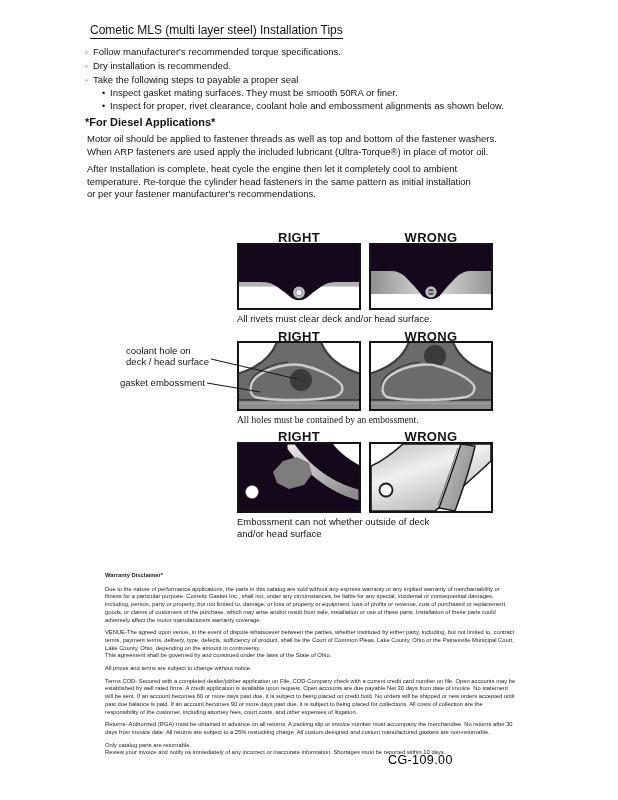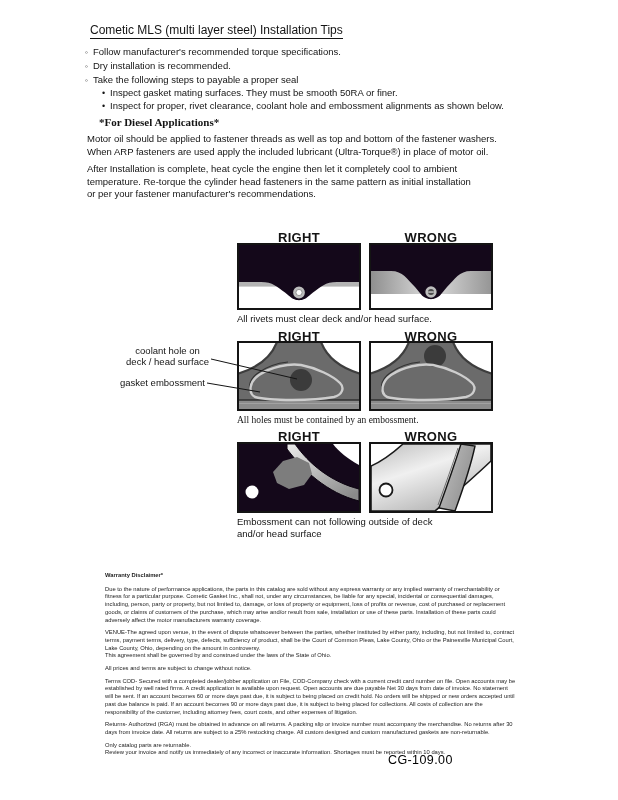--- a/index.html
+++ b/index.html
@@ -10,34 +10,34 @@
   
   .content-top { position:absolute; left:85px; top:20px; width:470px; }
   .title { font-size:12px; font-weight:normal; letter-spacing:0; display:inline-block; border-bottom:1.6px solid #141414; padding-bottom:1px; margin-left:5px; margin-bottom:6px; }
   .bullet { font-size:9.5px; line-height:13px; display:flex; align-items:baseline; }
   .bullet .mark { width:8px; font-size:8px; flex:0 0 8px; }
   .subbullet { font-size:9.5px; line-height:12.5px; display:flex; align-items:baseline; margin-left:17px; }
   .subbullet .mark { width:8px; font-size:9px; flex:0 0 8px; }
 
   
   .diesel { position:absolute; left:85px; top:116px; width:480px; }
-  .diesel h2 { font-size:11px; font-weight:bold; margin-left:14px;font-family:Liberation Serif, serif; }
+  .diesel h2 { font-size:11px; font-weight:bold; margin-left:0; }
   .diesel p { font-size:9.5px; line-height:12.5px; margin-top:5px; margin-left:2px; white-space:pre-line; }
   .diesel p.note { margin-top:9px; }
 
   
   .diagrams { position:absolute; left:0; top:228px; width:618px; height:335px; }
   .dg-row { position:absolute; left:237px; }
   .hdr-row { display:flex; gap:8px; width:256px; }
   .hdr { width:124px; text-align:center; font-size:13px; font-weight:bold; letter-spacing:0.3px; }
   .panel-row { display:flex; gap:8px; }
   .panel { border:2px solid #141414; background:#fff; font-size:0; line-height:0; }
   .caption { font-size:9.5px; line-height:11.5px; white-space:pre-line; }
 
-  .ann { position:absolute; font-size:9.5px; line-height:11px; text-align:center; white-space:pre-line; }
+  .ann { position:absolute; font-size:9.5px; line-height:11px; text-align:left; white-space:pre-line; }
   .ann1 { right:409px; top:117px; }
   .ann2 { right:413px; top:149px; }
   .leader-svg { position:absolute; inset:0; pointer-events:none; }
 
   
   .fineprint { position:absolute; left:105px; top:572px; width:412px; font-size:5.8px; line-height:7.7px; color:#1c1c1c; }
   .fineprint .fp-head { font-weight:bold; margin-bottom:6px; }
   .fineprint p { margin-bottom:5px; white-space:pre-line; }
 
   .doc-code { position:absolute; left:388px; top:753px; font-size:12.5px; letter-spacing:0.4px; color:#000000; }
@@ -192,21 +192,21 @@
             </linearGradient>
           </defs>
           <rect width="120" height="67" fill="#ffffff"></rect>
           <path d="M32,0 H120 V17 C100,36 80,53 64,67 H0 V22 C12,17 22,9 32,0 Z" fill="url(#g3w)" stroke="#1a1a1a" stroke-width="1.6"></path>
           <path d="M90,0 C84,19 76,42 68,64 L84,67 C92,45 100,21 104,2 Z" fill="url(#g3b)" stroke="#151515" stroke-width="1.4"></path>
           <path d="M87,4 C81,22 74,42 67,61" fill="none" stroke="#555555" stroke-width="0.8"></path>
           <circle cx="15" cy="46" r="6.5" fill="#ffffff" stroke="#1a1a1a" stroke-width="1.8"></circle>
         </svg>
       </div>
     </div>
-    <div class="dg-row caption" style="top:288px;">Embossment can not following outside of deck
+    <div class="dg-row caption" style="top:288px;">Embossment can not whether outside of deck
 and/or head surface</div>
   </div>
 
   <div class="fineprint">
     <div class="fp-head">Warranty Disclaimer*</div>
     <p>Due to the nature of performance applications, the parts in this catalog are sold without any express warranty or any implied warranty of merchantability or fitness for a particular purpose.  Cometic Gasket Inc., shall not, under any circumstances, be liable for any special, incidental or consequential damages, including, person, party or property, but not limited to, damage, or loss of property or equipment, loss of profits or revenue, cost of purchased or replacement goods, or claims of customers of the purchase, which may arise and/or result from sale, installation or use of these parts.  Installation of these parts could adversely affect the motor manufacturers warranty coverage.</p>
     <p>VENUE-The agreed upon venue, in the event of dispute whatsoever between the parties, whether instituted by either party, including, but not limited to, contract terms, payment terms, delivery, type, defects, sufficiency of product, shall be the Court of Common Pleas, Lake County, Ohio or the Painesville Municipal Court, Lake County, Ohio, depending on the amount in controversy.
 This agreement shall be governed by and construed under the laws of the State of Ohio.</p>
     <p>All prices and terms are subject to change without notice.</p>
     <p>Terms COD- Secured with a completed dealer/jobber application on File, COD-Company check with a current credit card number on file.  Open accounts may be established by well rated firms.  A credit application is available upon request.  Open accounts are due payable Net 30 days from date of invoice.  No statement will be sent.  If an account becomes 60 or more days past due, it is subject to being placed on credit hold.  No orders will be shipped or new orders accepted until past due balance is paid.  If an account becomes 90 or more days past due, it is subject to being placed for collections.  All costs of collection are the responsibility of the customer, including attorney fees, court costs, and other expenses of litigation.</p>

